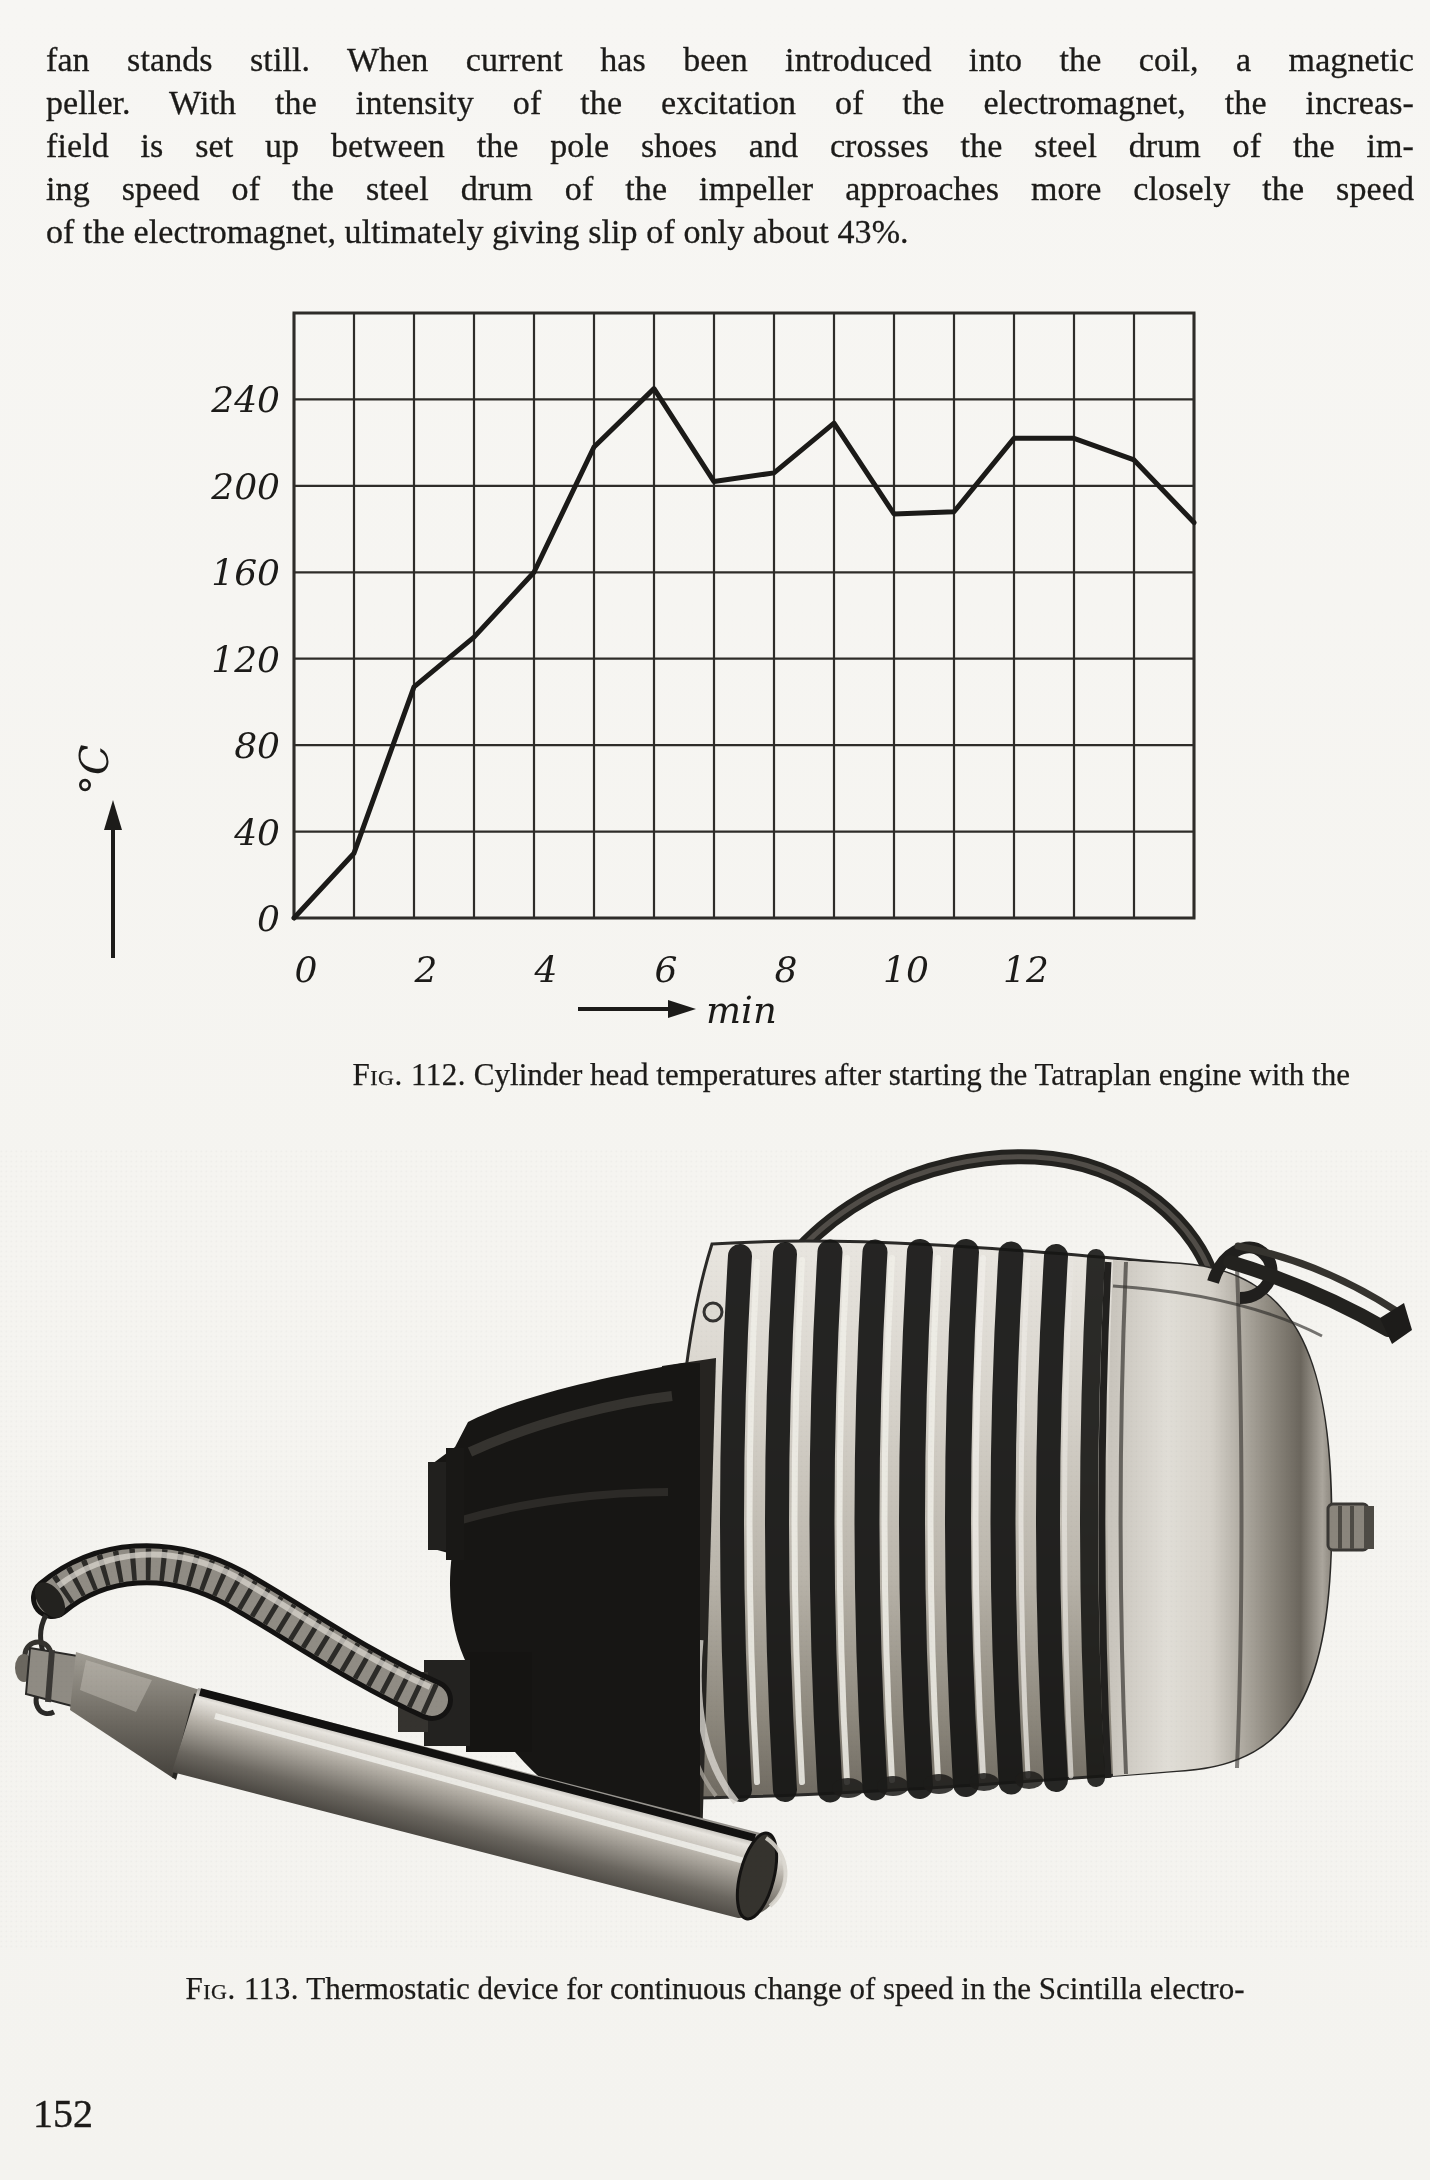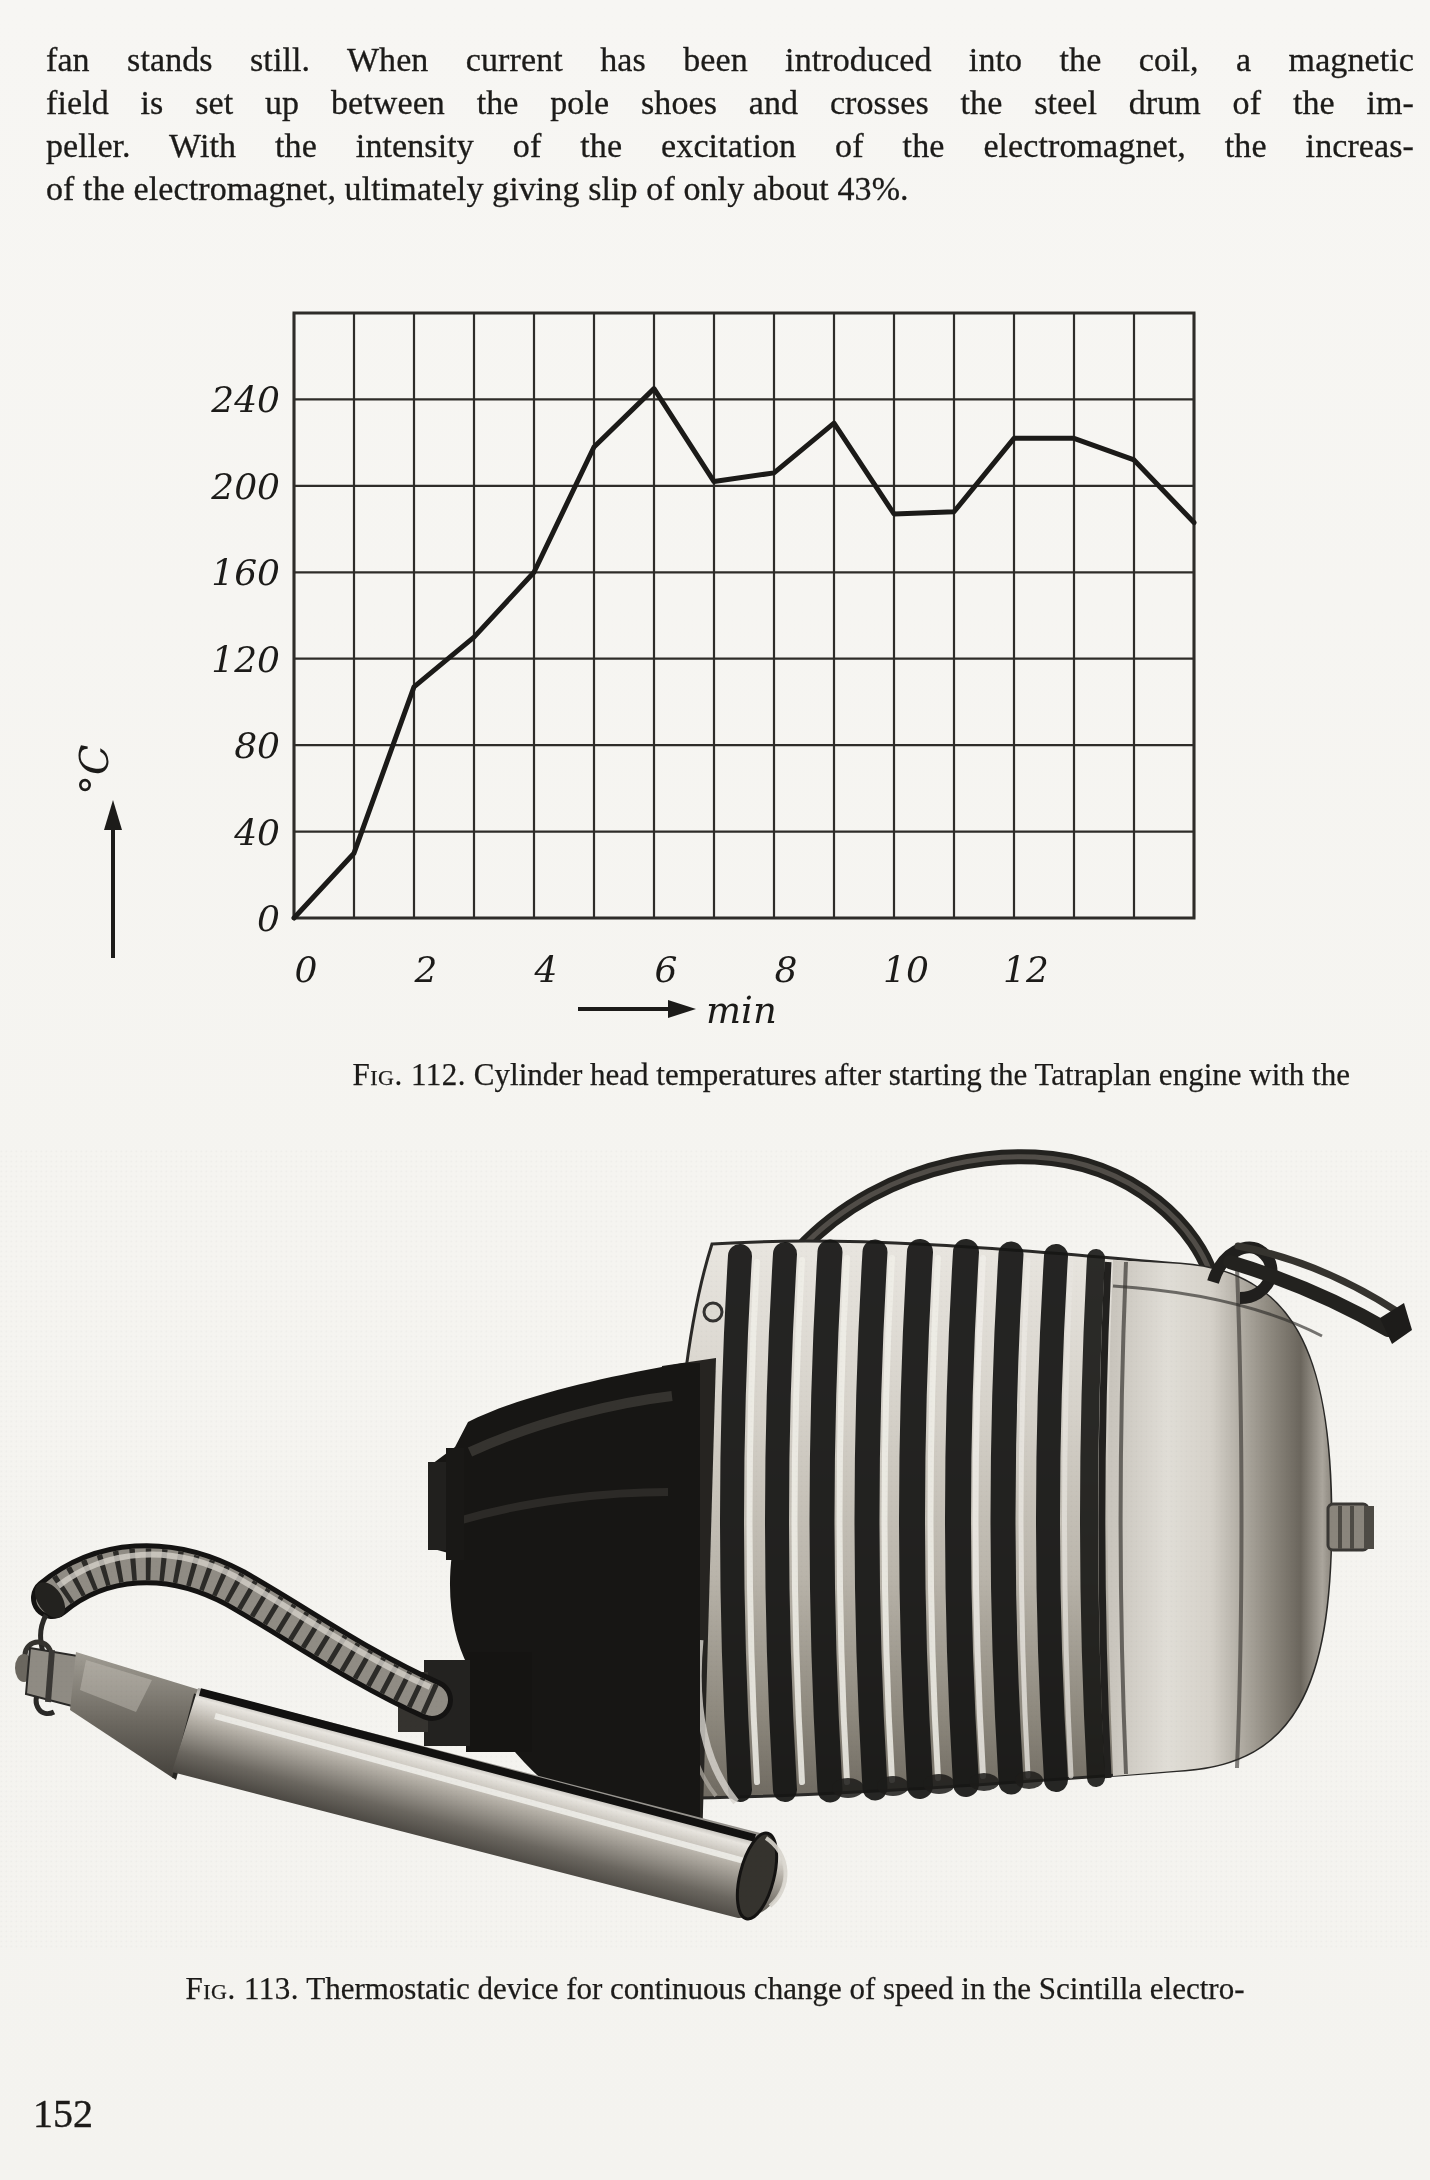--- a/index.html
+++ b/index.html
@@ -32,22 +32,23 @@
     -webkit-text-stroke:0.4px #1c1b19;
   }
 </style>
 </head>
 <body>
 
 <div class="page">
 
   <div class="paragraph">
     <div class="pline">fan stands still. When current has been introduced into the coil, a magnetic</div>
+    <div class="pline">peller. With the intensity of the excitation of the electromagnet, the increas-</div>
     <div class="pline">field is set up between the pole shoes and crosses the steel drum of the im-</div>
-    <div class="pline">peller. With the intensity of the excitation of the electromagnet, the increas-</div>
+    <div class="pline">ing speed of the steel drum of the impeller approaches more closely the speed</div>
     <div class="pline">of the electromagnet, ultimately giving slip of only about 43%.</div>
   </div>
 
   <svg class="art" viewBox="0 0 1430 2180">
     <defs>
       <linearGradient id="bodyGrad" x1="0" y1="1240" x2="0" y2="1800" gradientUnits="userSpaceOnUse">
         <stop offset="0" stop-color="#e9e6e0"></stop>
         <stop offset="0.3" stop-color="#d6d2ca"></stop>
         <stop offset="0.6" stop-color="#b9b4aa"></stop>
         <stop offset="0.85" stop-color="#8d887d"></stop>

